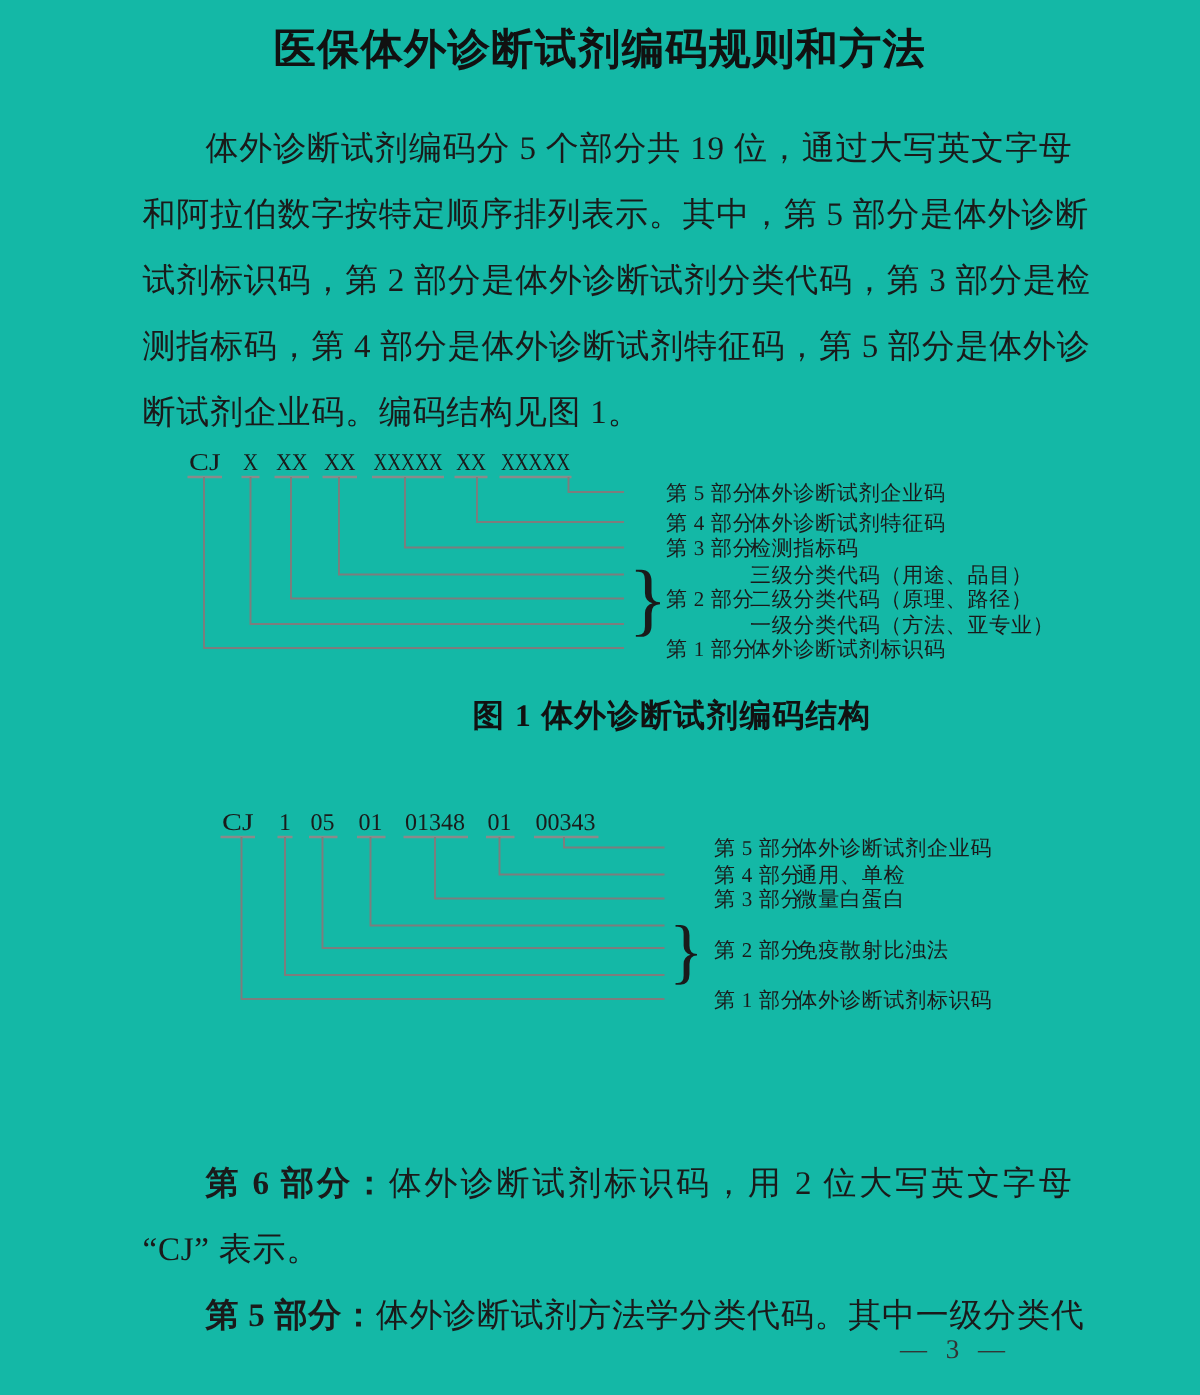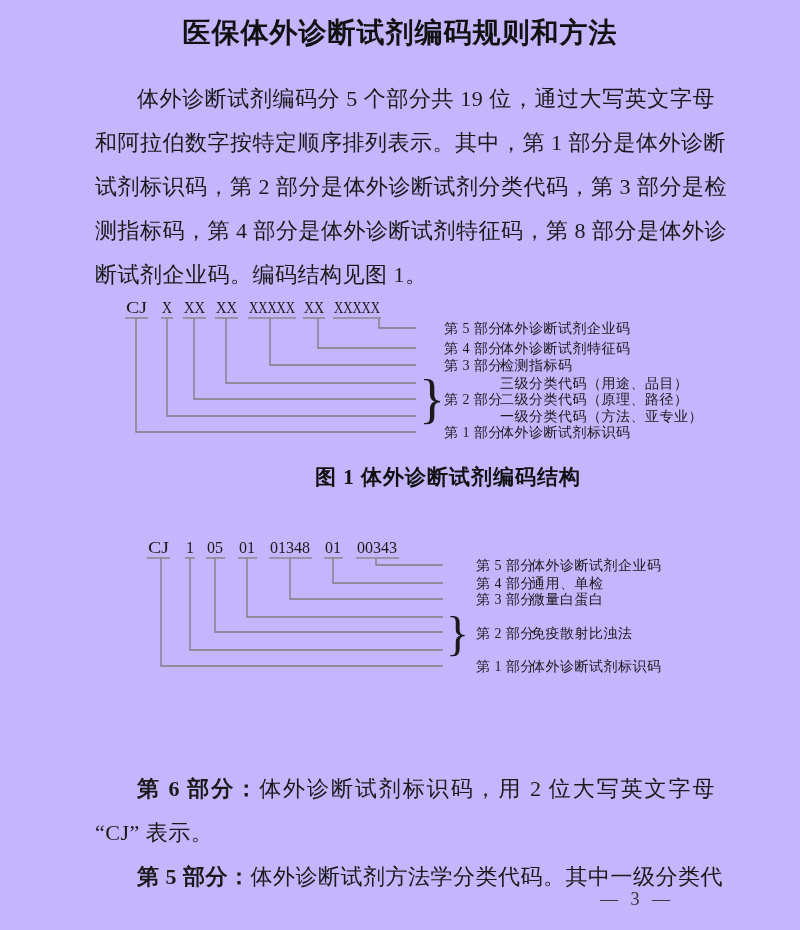--- a/index.html
+++ b/index.html
@@ -1,17 +1,17 @@
 <!DOCTYPE html>
 <html><head>
 <meta charset="utf-8">
 <style>
   html,body{margin:0;padding:0;background:#e8e8e8;}
   .page{
-    position:relative;width:800px;height:930px;background:#c4b5fd;
+    position:relative;width:800px;height:930px;background:#14b8a6;
     font-family:"Liberation Serif","DejaVu Serif",serif;color:#1a1a1a;
     overflow:hidden;margin:0 auto;
   }
   .doc-title{
     position:absolute;top:14px;left:0;width:800px;text-align:center;
     font-family:"Liberation Sans","DejaVu Sans",sans-serif;
     font-weight:800;font-size:28px;letter-spacing:1px;color:#111;
   }
   .textblock{position:absolute;left:95px;width:620px;font-size:22px;letter-spacing:.5px;}
   .tline{height:44px;line-height:44px;white-space:nowrap;
@@ -37,23 +37,23 @@
 </style>
 </head>
 <body>
 
 <div class="page">
 
   <div class="doc-title">医保体外诊断试剂编码规则和方法</div>
 
   <div class="textblock" style="top:77px;">
     <div class="tline indent">体外诊断试剂编码分 5 个部分共 19 位，通过大写英文字母</div>
-    <div class="tline">和阿拉伯数字按特定顺序排列表示。其中，第 1 部分是体外诊断</div>
+    <div class="tline">和阿拉伯数字按特定顺序排列表示。其中，第 5 部分是体外诊断</div>
     <div class="tline">试剂标识码，第 2 部分是体外诊断试剂分类代码，第 3 部分是检</div>
-    <div class="tline">测指标码，第 4 部分是体外诊断试剂特征码，第 8 部分是体外诊</div>
+    <div class="tline">测指标码，第 4 部分是体外诊断试剂特征码，第 5 部分是体外诊</div>
     <div class="tline short">断试剂企业码。编码结构见图 1。</div>
   </div>
 
   <svg class="figsvg" style="left:118px;top:298px;" width="582" height="152" viewBox="0 0 582 152">
 
     <text class="code-seg" x="8" y="15" textLength="21" lengthAdjust="spacingAndGlyphs">CJ</text>
     <text class="code-seg" x="44" y="15" textLength="10" lengthAdjust="spacingAndGlyphs">X</text>
     <text class="code-seg" x="66" y="15" textLength="21" lengthAdjust="spacingAndGlyphs">XX</text>
     <text class="code-seg" x="98" y="15" textLength="21" lengthAdjust="spacingAndGlyphs">XX</text>
     <text class="code-seg" x="131" y="15" textLength="46" lengthAdjust="spacingAndGlyphs">XXXXX</text>

